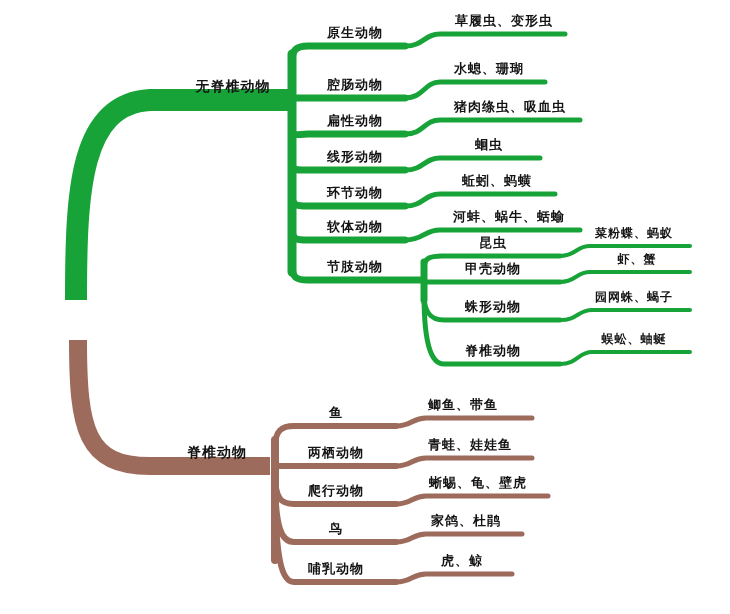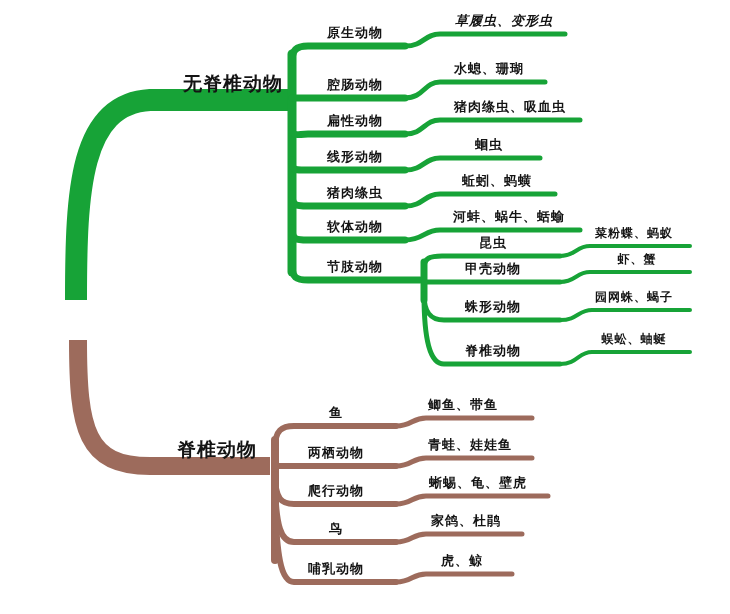--- a/index.html
+++ b/index.html
@@ -29,21 +29,21 @@
   .node-label {
     position: absolute;
     font-family: "DejaVu Sans", "Liberation Sans", sans-serif;
     font-weight: bold;
     color: #141414;
     white-space: nowrap;
     letter-spacing: 1px;
     transform: translate(-50%, -100%);
     text-rendering: geometricPrecision;
   }
-  .lvl1 { font-size: 19px; }
+  .lvl1 { font-size: 14px; }
   .lvl2 { font-size: 13px; }
   .lvl3 { font-size: 13px; }
   .lvl4 { font-size: 12px; }
   .root-node {
     position: absolute;
     left: 23px;
     top: 297px;
     width: 100px;
     height: 46px;
     border: 2px solid #3a3a7a;
@@ -128,25 +128,25 @@
   </svg>
 
 
   <div class="node-label lvl1" style="left:233px; top:97px;">无脊椎动物</div>
   <div class="node-label lvl1" style="left:217px; top:463px;">脊椎动物</div>
 
   <div class="node-label lvl2" style="left:355px; top:42px;">原生动物</div>
   <div class="node-label lvl2" style="left:355px; top:94px;">腔肠动物</div>
   <div class="node-label lvl2" style="left:355px; top:130px;">扁性动物</div>
   <div class="node-label lvl2" style="left:355px; top:166px;">线形动物</div>
-  <div class="node-label lvl2" style="left:355px; top:202px;">猪肉绦虫</div>
+  <div class="node-label lvl2" style="left:355px; top:202px;">环节动物</div>
   <div class="node-label lvl2" style="left:355px; top:236px;">软体动物</div>
   <div class="node-label lvl2" style="left:355px; top:276px;">节肢动物</div>
 
-  <div class="node-label lvl3" style="left:504px; top:30px;font-style:italic;">草履虫、变形虫</div>
+  <div class="node-label lvl3" style="left:504px; top:30px;">草履虫、变形虫</div>
   <div class="node-label lvl3" style="left:489px; top:78px;">水螅、珊瑚</div>
   <div class="node-label lvl3" style="left:510px; top:116px;">猪肉绦虫、吸血虫</div>
   <div class="node-label lvl3" style="left:489px; top:154px;">蛔虫</div>
   <div class="node-label lvl3" style="left:497px; top:190px;">蚯蚓、蚂蟥</div>
   <div class="node-label lvl3" style="left:509px; top:226px;">河蚌、蜗牛、蛞蝓</div>
 
   <div class="node-label lvl3" style="left:493px; top:252px;">昆虫</div>
   <div class="node-label lvl3" style="left:493px; top:278px;">甲壳动物</div>
   <div class="node-label lvl3" style="left:493px; top:316px;">蛛形动物</div>
   <div class="node-label lvl3" style="left:493px; top:360px;">脊椎动物</div>

